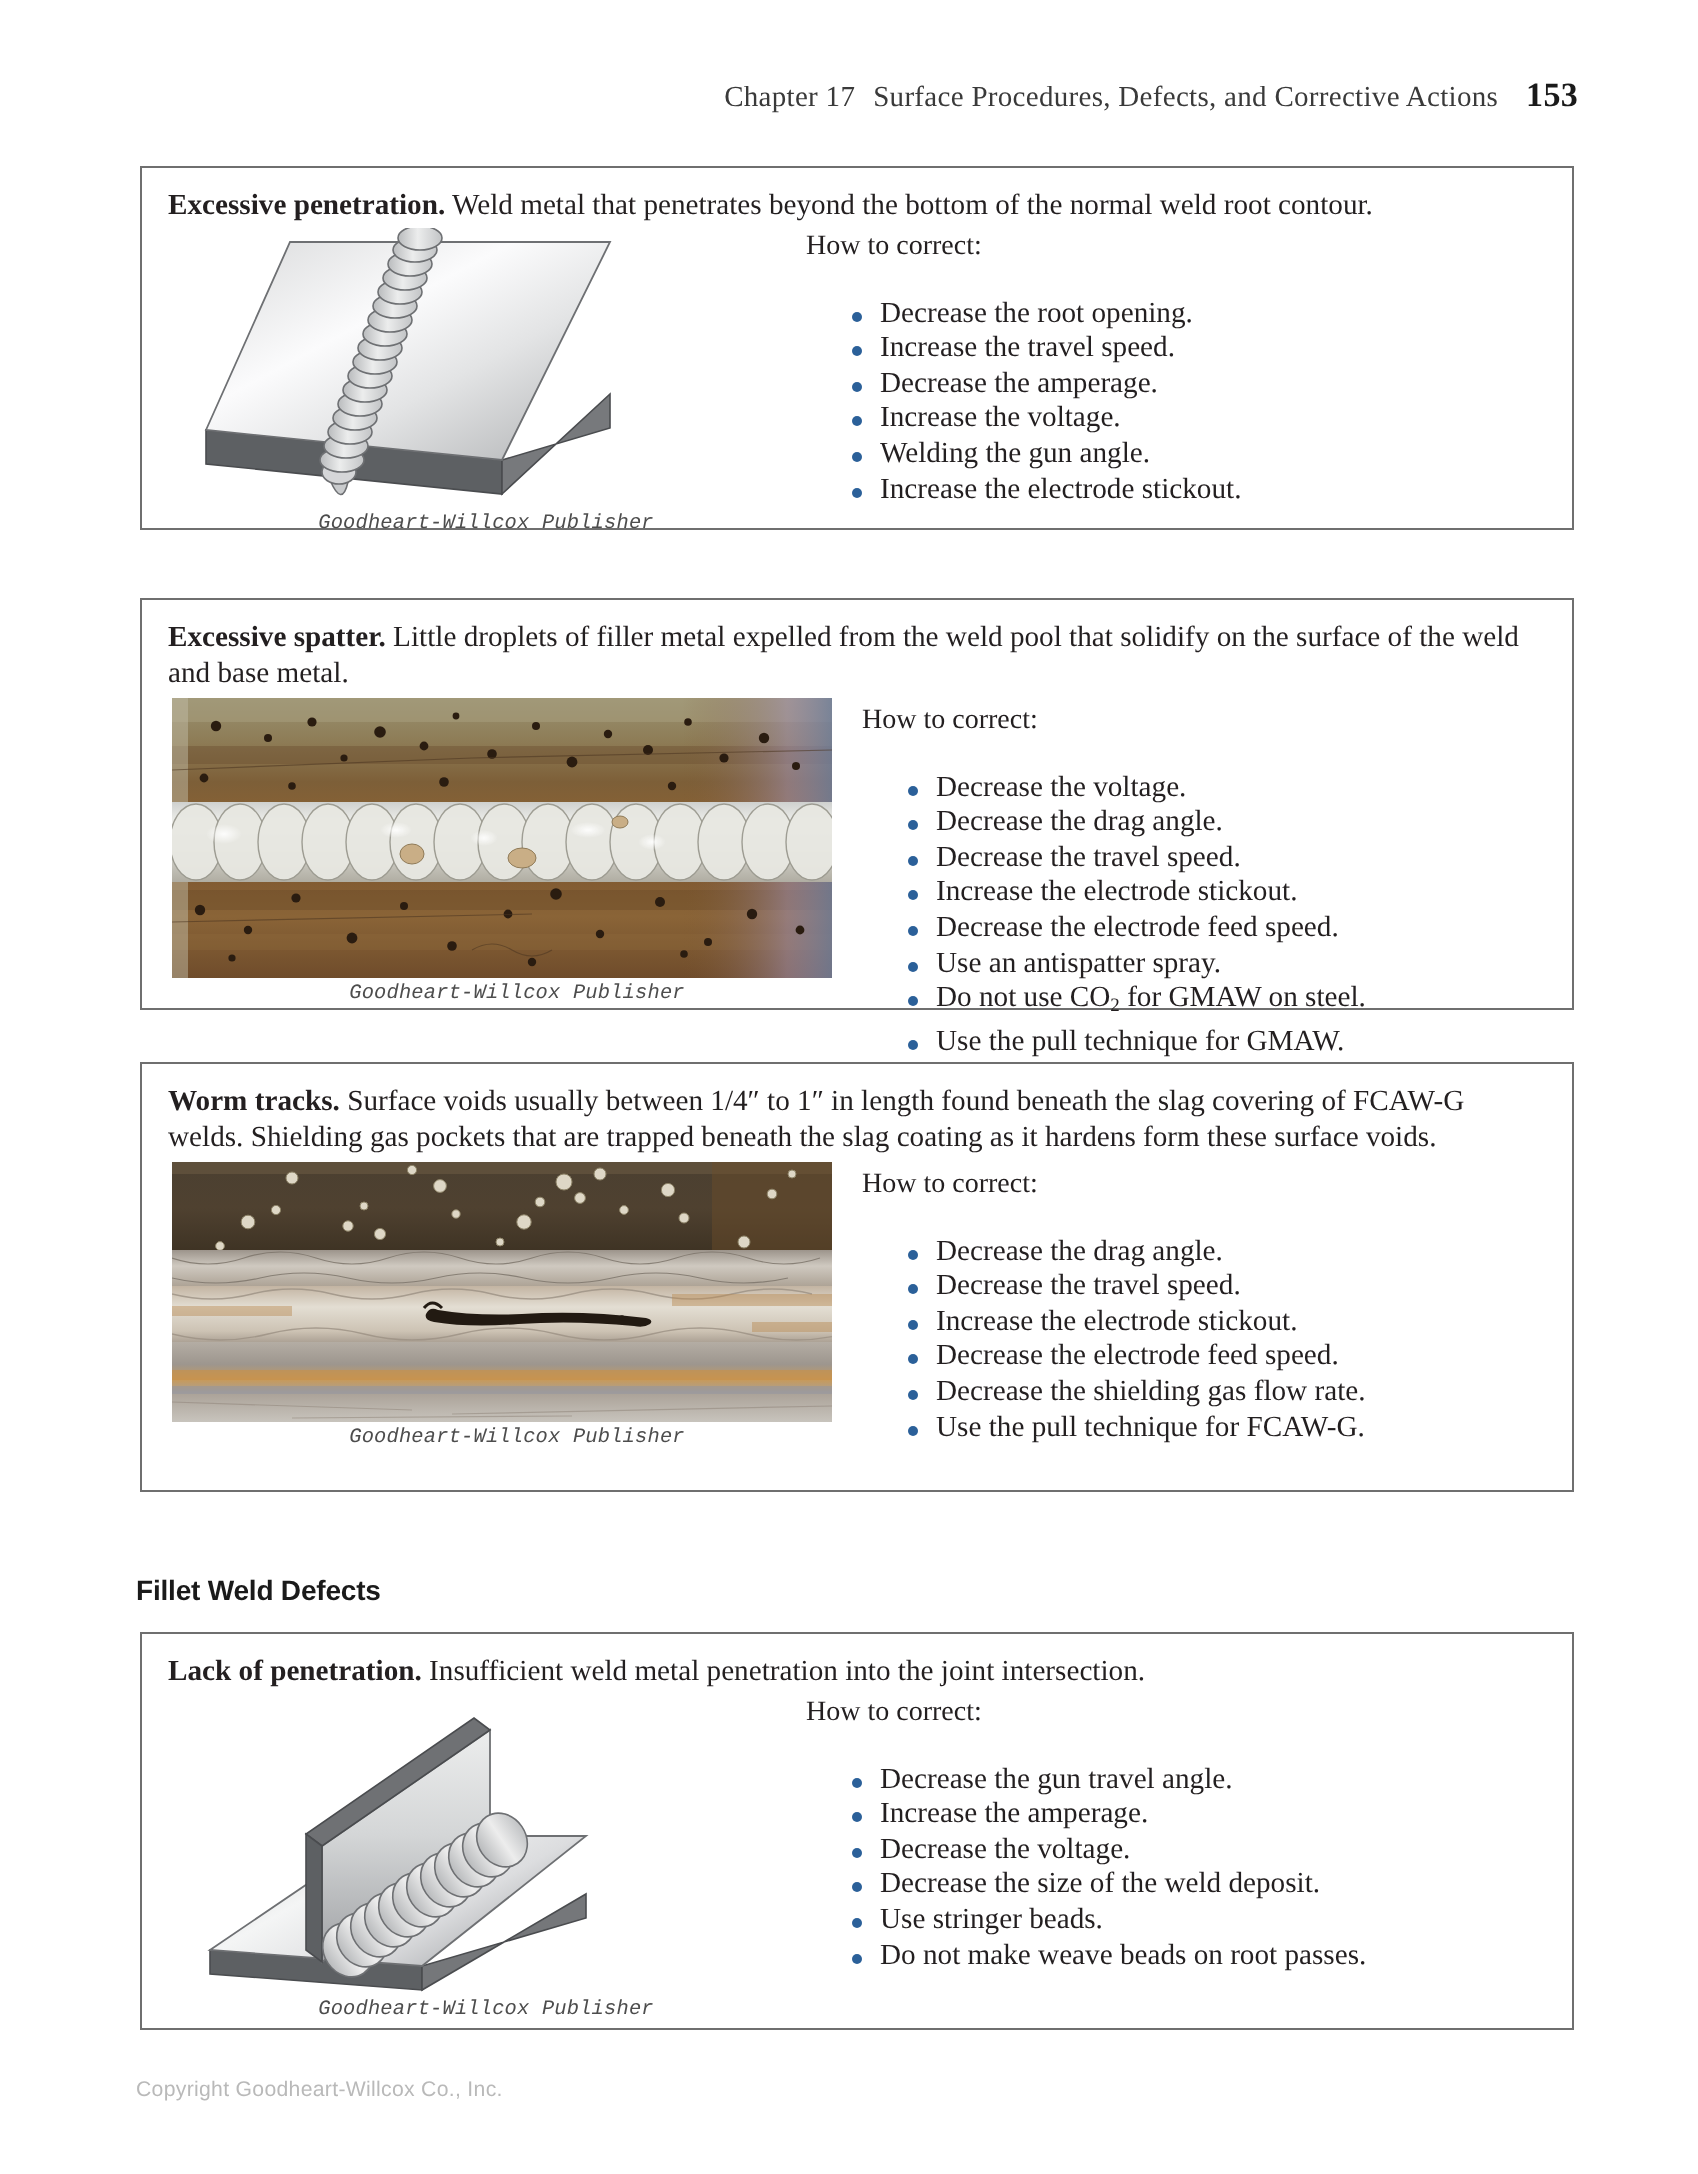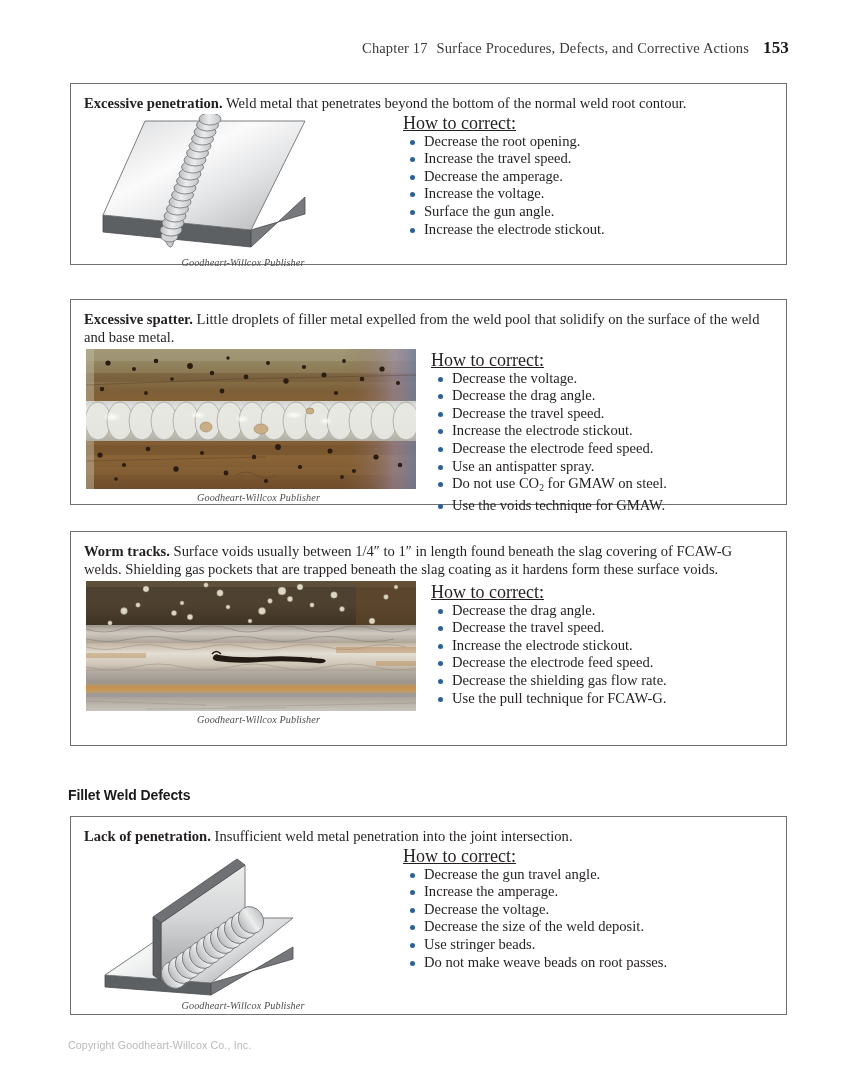--- a/index.html
+++ b/index.html
@@ -63,44 +63,43 @@
     display: flex;
     align-items: flex-start;
   }
 
   
   .fig-col {
     position: relative;
     flex: 0 0 auto;
   }
   .fig-caption {
-    font-family: Liberation Serif, serif;
+    font-family: Liberation Mono, monospace;
     font-style: italic;
     font-size: 10.2px;
     color: #4d4d4d;
     text-align: center;
     margin-top: 3px;
     letter-spacing: .1px;
   }
 
   
   .corr-col {
     flex: 1 1 auto;
     padding-left: 10px;
     padding-top: 3px;
   }
   .corr-head {
-    font-size: 18px;
+    font-size: 14px;
     line-height: 17.6px;
     margin-bottom: 0;
-    text-decoration: underline;
   }
   ul.corr-list {
     list-style: none;
-    margin: 0;
+    margin: 16px;
     padding: 0;
     font-family: Liberation Serif, serif;
   }
   ul.corr-list li {
     position: relative;
     font-size: 14.6px;
     line-height: 17.6px;
     padding-left: 21px;
   }
   ul.corr-list li::before {
@@ -201,21 +200,21 @@
       </svg>
       <div class="fig-caption">Goodheart-Willcox Publisher</div>
     </div>
     <div class="corr-col">
       <div class="corr-head">How to correct:</div>
       <ul class="corr-list">
         <li>Decrease the root opening.</li>
         <li>Increase the travel speed.</li>
         <li>Decrease the amperage.</li>
         <li>Increase the voltage.</li>
-        <li>Surface the gun angle.</li>
+        <li>Welding the gun angle.</li>
         <li>Increase the electrode stickout.</li>
       </ul>
     </div>
   </div>
 </div>
 
 <div class="defect-box box-2">
   <div class="defect-title">
     <b>Excessive spatter.</b><span> Little droplets of filler metal expelled from the weld pool that solidify on the surface of the weld and base metal.</span>
   </div>
@@ -342,21 +341,21 @@
     <div class="corr-col" style="padding-left:0;">
       <div class="corr-head">How to correct:</div>
       <ul class="corr-list">
         <li>Decrease the voltage.</li>
         <li>Decrease the drag angle.</li>
         <li>Decrease the travel speed.</li>
         <li>Increase the electrode stickout.</li>
         <li>Decrease the electrode feed speed.</li>
         <li>Use an antispatter spray.</li>
         <li><span>Do not use CO</span><sub>2</sub><span> for GMAW on steel.</span></li>
-        <li>Use the voids technique for GMAW.</li>
+        <li>Use the pull technique for GMAW.</li>
       </ul>
     </div>
   </div>
 </div>
 
 <div class="defect-box box-3">
   <div class="defect-title">
     <b>Worm tracks.</b><span> Surface voids usually between 1/4″ to 1″ in length found beneath the slag covering of FCAW-G welds. Shielding gas pockets that are trapped beneath the slag coating as it hardens form these surface voids.</span>
   </div>
   <div class="box-body" style="margin-top:3px;">

